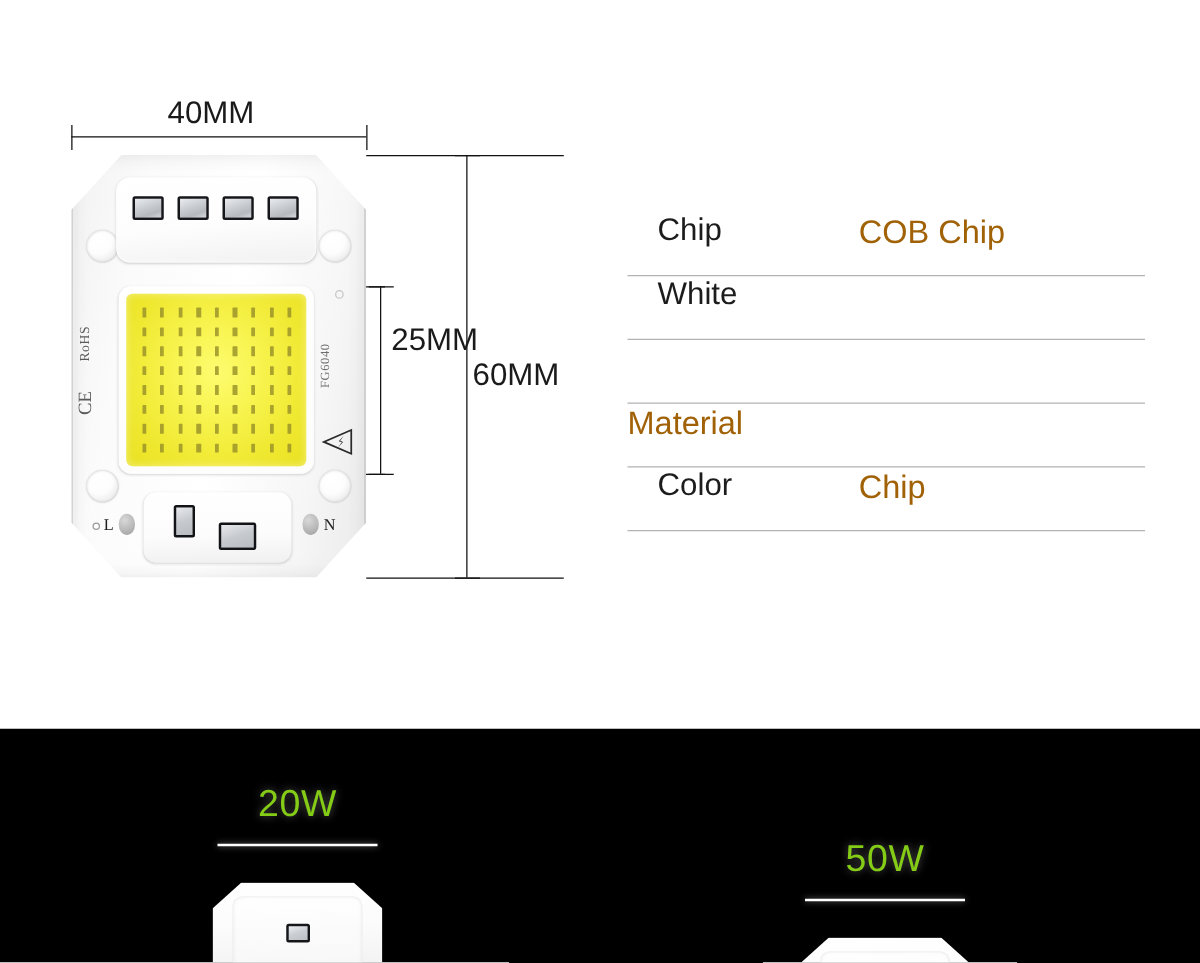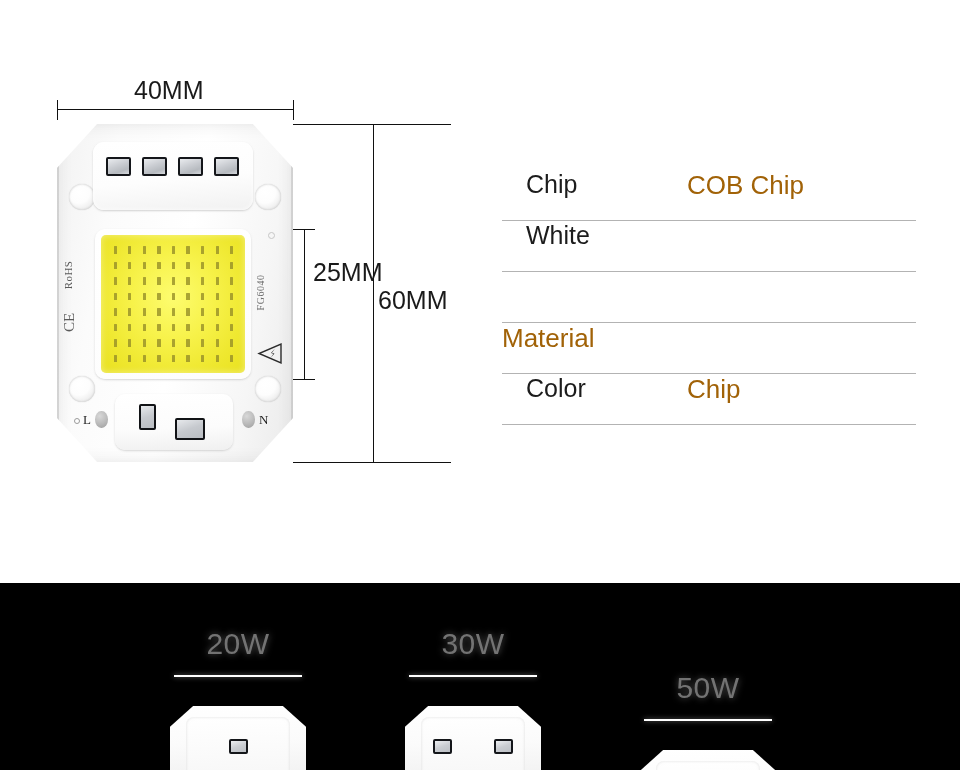--- a/index.html
+++ b/index.html
@@ -331,21 +331,21 @@
   }
   #variant-20w { left: 113px; }
   #variant-30w { left: 348px; }
   #variant-50w { left: 583px; margin-top: 44px; }
 
   .variant-label {
     position: absolute;
     top: 44px;
     width: 100%;
     text-align: center;
-    color: #737373;
+    color: #84cc16;
     font-size: 30px;
     font-family: "Liberation Sans", sans-serif;
     letter-spacing: .5px;
     text-shadow: 0 0 7px rgba(255,255,255,.35);
   }
   .variant-rule {
     position: absolute;
     top: 92px;
     left: 50%;
     transform: translateX(-50%);
@@ -561,31 +561,20 @@
 
 </div>
 
 <div id="bottom-panel">
     <div class="variant" id="variant-20w">
       <div class="variant-label">20W</div>
       <div class="variant-rule"></div>
       <div class="mini-chip">
         <div class="mini-housing"></div>
         <div class="mini-pads ">
-          <div class="mini-pad"></div>
-        </div>
-      </div>
-    </div>
-    <div class="variant" id="variant-30w">
-      <div class="variant-label">30W</div>
-      <div class="variant-rule"></div>
-      <div class="mini-chip">
-        <div class="mini-housing"></div>
-        <div class="mini-pads wide">
-          <div class="mini-pad"></div>
           <div class="mini-pad"></div>
         </div>
       </div>
     </div>
     <div class="variant" id="variant-50w">
       <div class="variant-label">50W</div>
       <div class="variant-rule"></div>
       <div class="mini-chip">
         <div class="mini-housing"></div>
         <div class="mini-pads quad">

